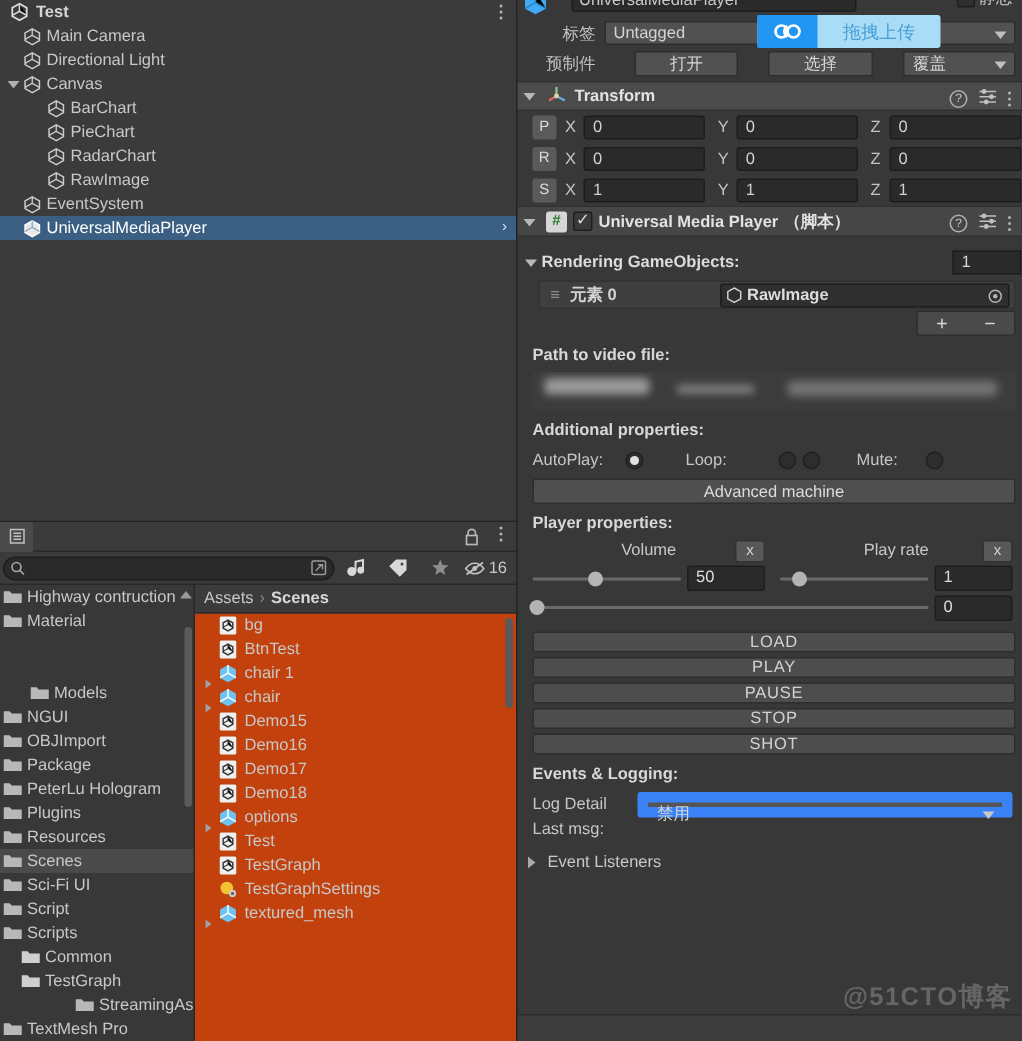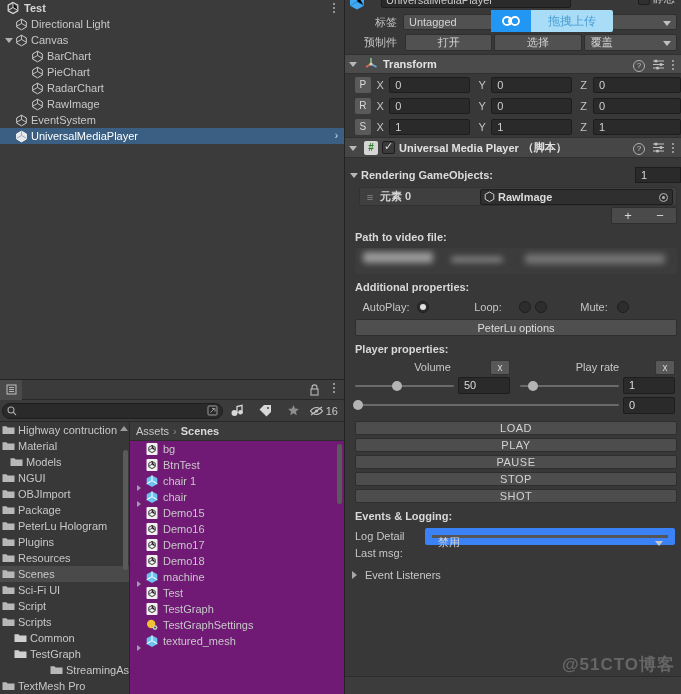--- a/index.html
+++ b/index.html
@@ -60,21 +60,21 @@
   .f-row { display:flex; align-items:center; height:16px; padding-left:2px; white-space:nowrap; }
   .f-row.sel { background:#4a4a4a; }
   .f-ico { width:13px; height:12px; flex:0 0 13px; margin-right:3px; }
   .f-label { overflow:hidden; text-overflow:clip; }
   .tree-scroll { position:absolute; right:1px; top:28px; width:5px; height:120px;
                  background:#5a5a5a; border-radius:3px; }
   .tree-arrow-up { position:absolute; right:1px; top:4px; width:0; height:0;
                    border-left:4px solid transparent; border-right:4px solid transparent;
                    border-bottom:5px solid #9a9a9a; }
 
-  .file-pane { flex:1; background:#701a75; position:relative; overflow:hidden; }
+  .file-pane { flex:1; background:#c2410c; position:relative; overflow:hidden; }
   .breadcrumb { height:19px; display:flex; align-items:center; gap:4px; padding-left:6px;
                 background:#3b3b3b; border-bottom:1px solid #2c2c2c; }
   .bc-sep { color:#8a8a8a; }
   .bc-cur { font-weight:bold; color:#d8d8d8; }
   .file-row { display:flex; align-items:center; height:16px; padding-left:4px; }
   .file-arrow { width:11px; flex:0 0 11px; position:relative; }
   .file-arrow.has::before { content:""; position:absolute; left:3px; top:4px;
       border-top:3.5px solid transparent; border-bottom:3.5px solid transparent;
       border-left:4.5px solid #a0a0a0; }
   .file-ico { width:14px; height:14px; flex:0 0 14px; margin-right:4px; }
@@ -95,30 +95,30 @@
 
   .row-tag { height:20px; display:flex; align-items:center; padding-left:4px; position:relative; }
   .lbl-cn { width:54px; text-align:right; padding-right:6px; color:#c4c4c4; }
   .dd { flex:1; height:16px; background:#515151; border:1px solid #2e2e2e; border-radius:2px;
         display:flex; align-items:center; padding-left:5px; position:relative; margin-right:4px;
         color:#d4d4d4; }
   .dd .caret { position:absolute; right:5px; top:6px; width:0; height:0;
                border-left:4px solid transparent; border-right:4px solid transparent;
                border-top:5px solid #c0c0c0; }
 
-  .row-prefab { height:20px; display:flex; align-items:center; padding-left:4px; gap:2px; }
+  .row-prefab { height:20px; display:flex; align-items:center; padding-left:4px; gap:20px; }
   .pf-btn { flex:1; height:17px; background:#515151; border:1px solid #2e2e2e; border-radius:2px;
             display:flex; align-items:center; justify-content:center; color:#d6d6d6; }
   .pf-btn.last { position:relative; justify-content:flex-start; padding-left:6px; margin-right:4px; }
   .pf-btn.last .caret { position:absolute; right:5px; top:6px; width:0; height:0;
                border-left:4px solid transparent; border-right:4px solid transparent;
                border-top:5px solid #c0c0c0; }
 
   
-  .upload-chip { position:absolute; left:146px; top:10px; width:122px; height:22px;
+  .upload-chip { position:absolute; left:160px; top:10px; width:122px; height:22px;
                  background:#a8dcf7; border-radius:2px; display:flex; align-items:center; z-index:40; }
   .upload-chip .cloud { width:40px; height:22px; background:#2196f3; display:flex;
                         align-items:center; justify-content:center; }
   .upload-chip .utxt { flex:1; text-align:center; color:#4a9fd4; font-size:12px; }
 
   
   .comp-hdr { height:20px; background:#4b4b4b; border-top:1px solid #303030;
               border-bottom:1px solid #303030; display:flex; align-items:center;
               padding-left:3px; position:relative; gap:4px; margin-top:2px; }
   .comp-hdr .fold { width:12px; height:12px; position:relative; flex:0 0 12px; }
@@ -182,21 +182,21 @@
 
   .blurfield { margin:2px 4px 0 10px; height:26px; background:#3c3c3c; position:relative;
                overflow:hidden; border-radius:2px; }
   .blurfield .b1, .blurfield .b2, .blurfield .b3 {
       position:absolute; background:#4e4e4e; filter:blur(3px); border-radius:3px; }
   .blurfield .b1 { left:8px; top:4px; width:70px; height:11px; background:#9a9a9a; }
   .blurfield .b2 { left:96px; top:9px; width:52px; height:5px; background:#8e8e8e; }
   .blurfield .b3 { left:170px; top:6px; width:140px; height:10px; background:#747474; }
 
   .prop-row { display:flex; align-items:center; height:22px; padding-left:10px; }
-  .prop-row .pl { color:#c6c6c6;text-align:center; }
+  .prop-row .pl { color:#c6c6c6; }
   .radio { width:12px; height:12px; border-radius:50%; border:1px solid #1f1f1f;
            background:#2d2d2d; position:relative; }
   .radio.on::after { content:""; position:absolute; left:2px; top:2px; width:6px; height:6px;
                      border-radius:50%; background:#e0e0e0; }
 
   .wide-btn { margin:1px 4px 0 10px; height:17px; background:#4f4f4f; border:1px solid #2e2e2e;
               border-radius:2px; display:flex; align-items:center; justify-content:center;
               color:#dcdcdc; }
 
   .slider-block { display:flex; padding:0 6px 0 10px; gap:10px; }
@@ -264,20 +264,30 @@
             </svg>
         </span>
         <span class="h-label">Test</span>
         <span class="kebab">
             <i></i>
             <i></i>
             <i></i>
           </span>
       </div>
       <div id="hierarchy-list">
+          <div class="h-row" style="padding-left: 4px;">
+            <span class="foldout"></span>
+            <span class="ico-cube">
+              <svg width="13" height="13" viewBox="0 0 13 13">
+                <path d="M6.5 1.2 11.3 3.9v5.2L6.5 11.8 1.7 9.1V3.9z" fill="none" stroke="#cccccc" stroke-width="1"></path>
+                <path d="M6.5 1.2v4.3l4.8 2.7M6.5 5.5 1.7 8.2" stroke="#cccccc" stroke-width="0.9" fill="none"></path>
+              </svg>
+            </span>
+            <span class="h-label">Main Camera</span>
+          </div>
           <div class="h-row" style="padding-left: 4px;">
             <span class="foldout"></span>
             <span class="ico-cube">
               <svg width="13" height="13" viewBox="0 0 13 13">
                 <path d="M6.5 1.2 11.3 3.9v5.2L6.5 11.8 1.7 9.1V3.9z" fill="none" stroke="#cccccc" stroke-width="1"></path>
                 <path d="M6.5 1.2v4.3l4.8 2.7M6.5 5.5 1.7 8.2" stroke="#cccccc" stroke-width="0.9" fill="none"></path>
               </svg>
             </span>
             <span class="h-label">Directional Light</span>
           </div>
@@ -425,21 +435,21 @@
                     <path d="M0.5 2.2h4l1.2 1.4h6.8V10H0.5z" fill="#b8b8b8"></path>
                   </svg></span>
                 <span class="f-label">Highway contruction</span>
               </div>
               <div class="f-row" style="padding-left: 2px;">
                 <span class="f-ico"><svg width="13" height="12" viewBox="0 0 13 12">
                     <path d="M0.5 2.2h4l1.2 1.4h6.8V10H0.5z" fill="#b8b8b8"></path>
                   </svg></span>
                 <span class="f-label">Material</span>
               </div>
-              <div class="f-row" style="padding-left: 10px;">
+              <div class="f-row" style="padding-left: 20px; margin-top: 32px;">
                 <span class="f-ico"><svg width="13" height="12" viewBox="0 0 13 12">
                     <path d="M0.5 2.2h4l1.2 1.4h6.8V10H0.5z" fill="#b8b8b8"></path>
                   </svg></span>
                 <span class="f-label">Models</span>
               </div>
               <div class="f-row" style="padding-left: 2px;">
                 <span class="f-ico"><svg width="13" height="12" viewBox="0 0 13 12">
                     <path d="M0.5 2.2h4l1.2 1.4h6.8V10H0.5z" fill="#b8b8b8"></path>
                   </svg></span>
                 <span class="f-label">NGUI</span>
@@ -602,21 +612,21 @@
                     <path d="M7 3.4v2.9l3.2 1.8M7 6.3 3.8 8.1" stroke="#3a3a3a" stroke-width="0.8"></path>
                   </svg></span>
                 <span>Demo18</span>
               </div>
               <div class="file-row">
                 <span class="file-arrow has"></span>
                 <span class="file-ico"><svg width="14" height="14" viewBox="0 0 14 14">
                     <path d="M7 1.4 12.3 4.3v5.7L7 12.9 1.7 10V4.3z" fill="#6ec4f0"></path>
                     <path d="M7 1.4v5.3l5.3 3M7 6.7 1.7 9.7" stroke="#ffffff" stroke-width="1" fill="none"></path>
                   </svg></span>
-                <span>machine</span>
+                <span>options</span>
               </div>
               <div class="file-row">
                 <span class="file-arrow"></span>
                 <span class="file-ico"><svg width="14" height="14" viewBox="0 0 14 14">
                     <rect x="1.5" y="1" width="11" height="12" rx="1" fill="#f0f0f0"></rect>
                     <path d="M7 3.4 10.2 5.2v3.6L7 10.6 3.8 8.8V5.2z" fill="none" stroke="#3a3a3a" stroke-width="1"></path>
                     <path d="M7 3.4v2.9l3.2 1.8M7 6.3 3.8 8.1" stroke="#3a3a3a" stroke-width="0.8"></path>
                   </svg></span>
                 <span>Test</span>
               </div>
@@ -823,21 +833,21 @@
     <div class="prop-row">
       <span class="pl" style="width:62px">AutoPlay:</span>
       <span class="radio on"></span>
       <span class="pl" style="width:62px;margin-left:28px">Loop:</span>
       <span class="radio"></span>
       <span class="radio" style="margin-left:4px"></span>
       <span class="pl" style="width:46px;margin-left:24px">Mute:</span>
       <span class="radio"></span>
     </div>
 
-    <div class="wide-btn">PeterLu options</div>
+    <div class="wide-btn">Advanced machine</div>
 
     <div class="sec-label">Player properties:</div>
 
     <div class="slider-block">
       <div class="sl-col">
         <div class="sl-head">
           <span class="t">Volume</span>
           <span class="x-btn">x</span>
         </div>
         <div class="sl-body">

